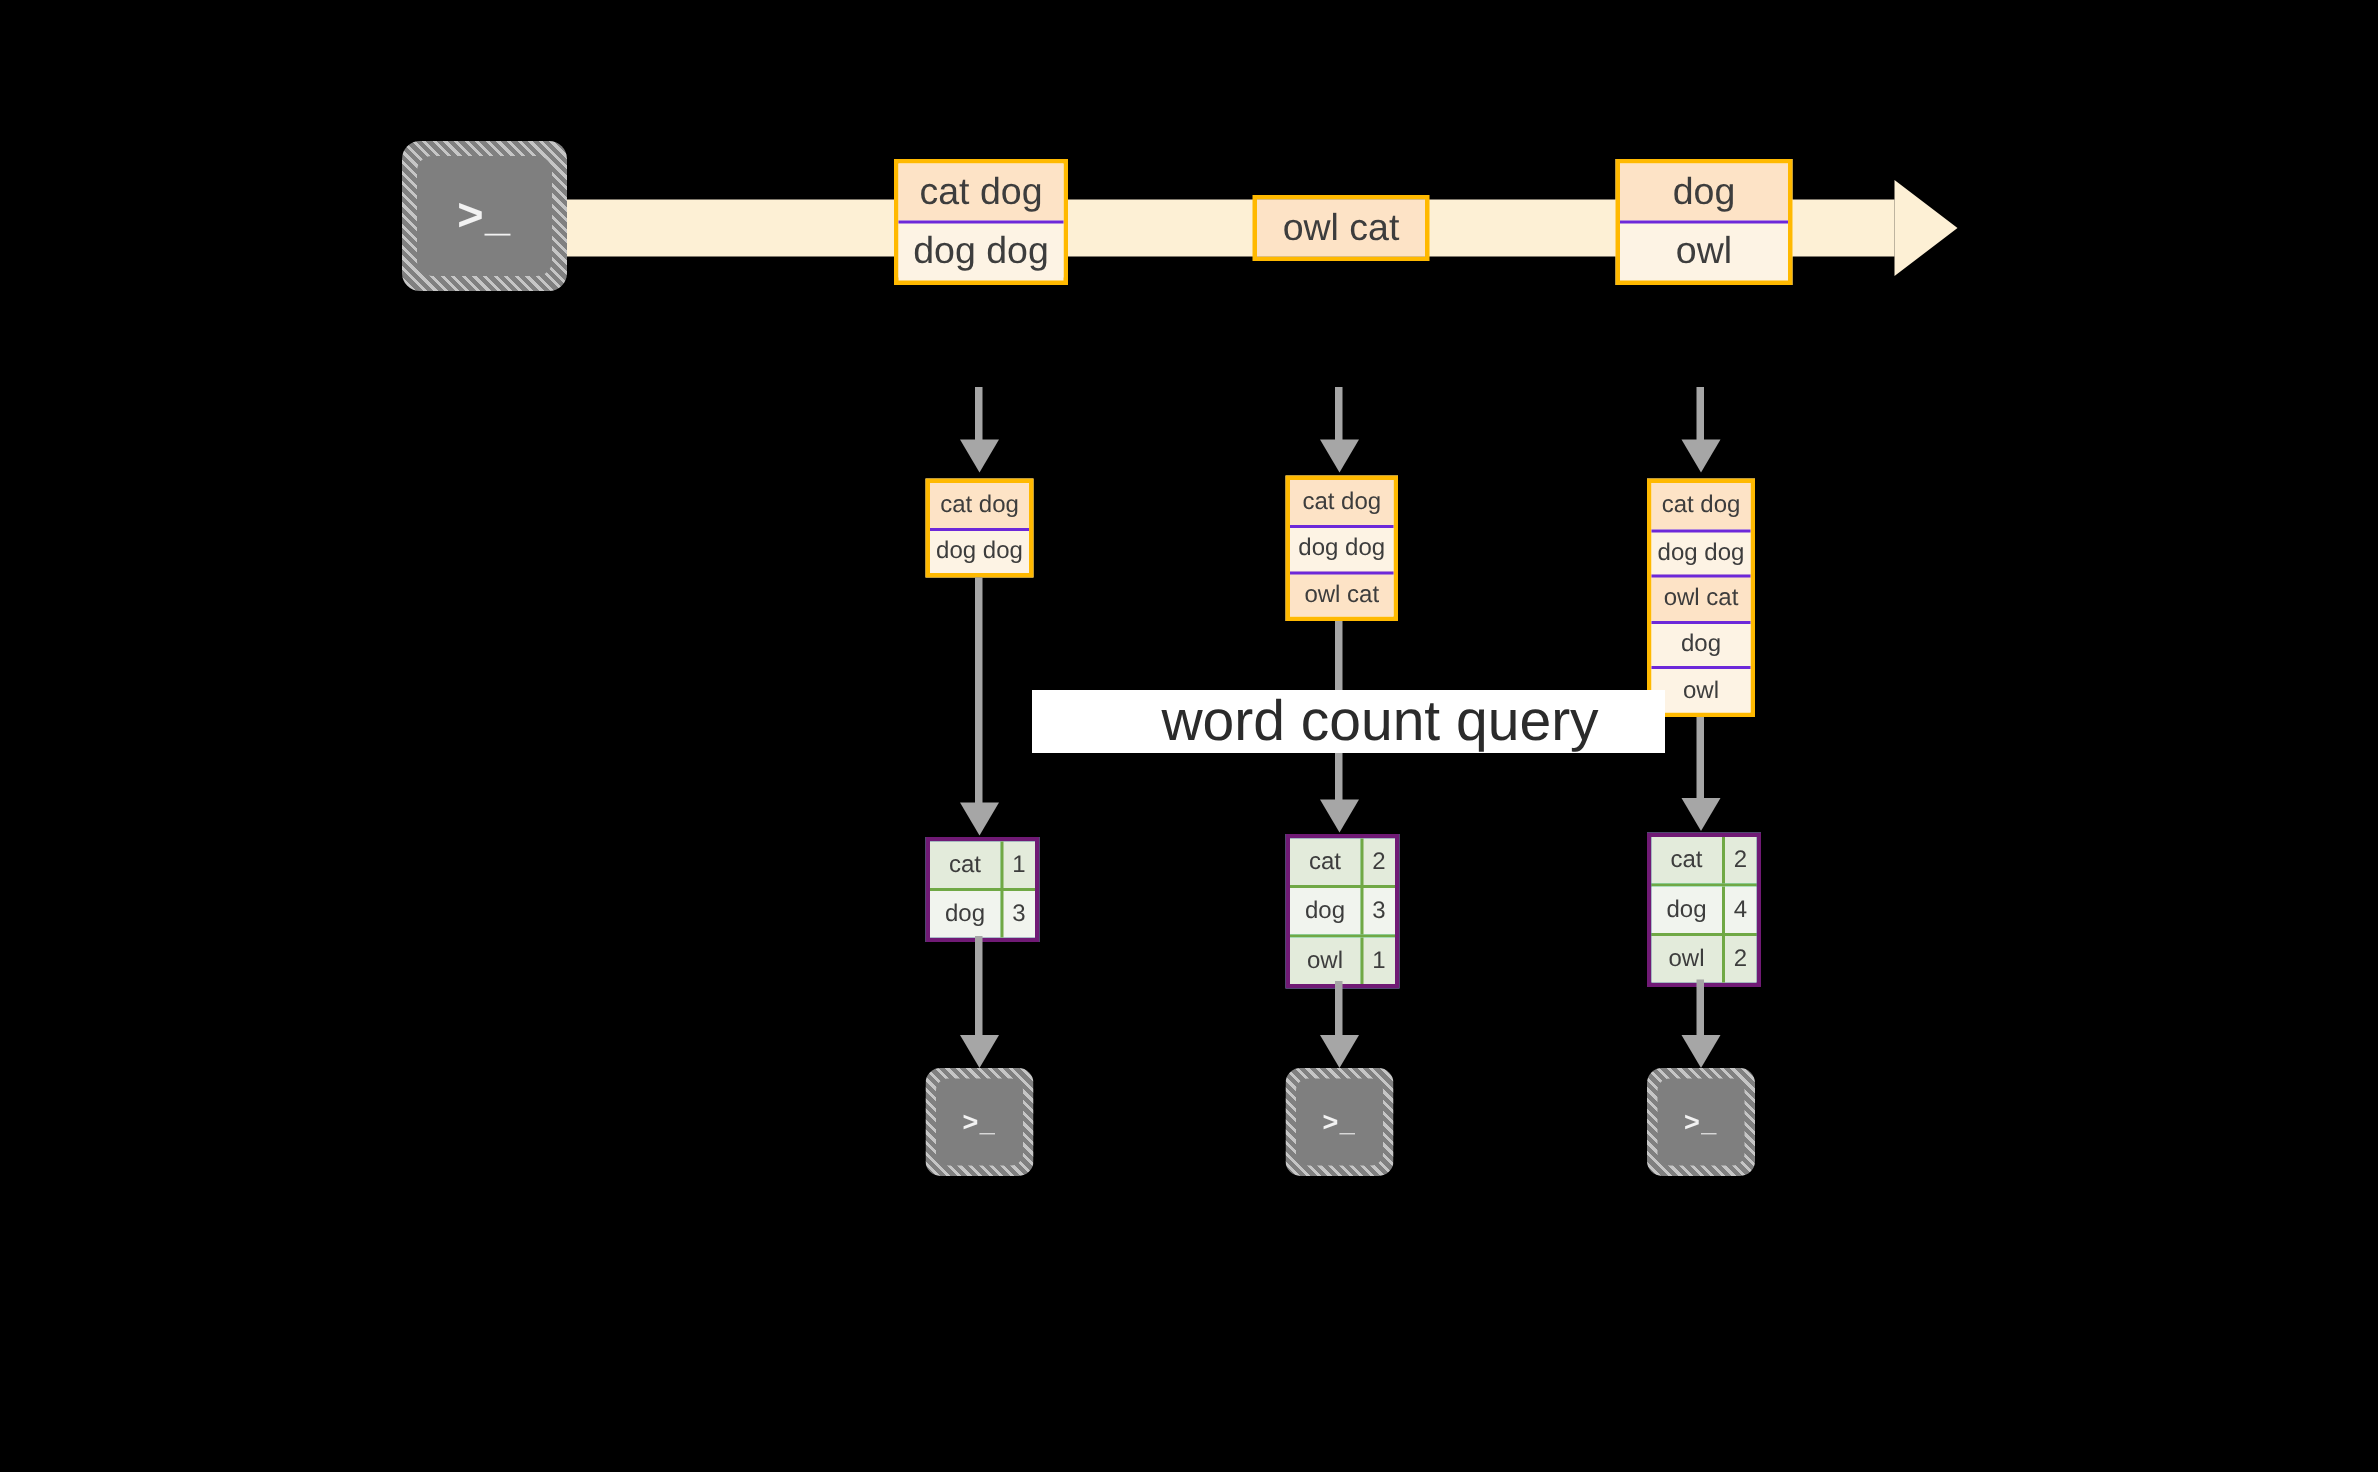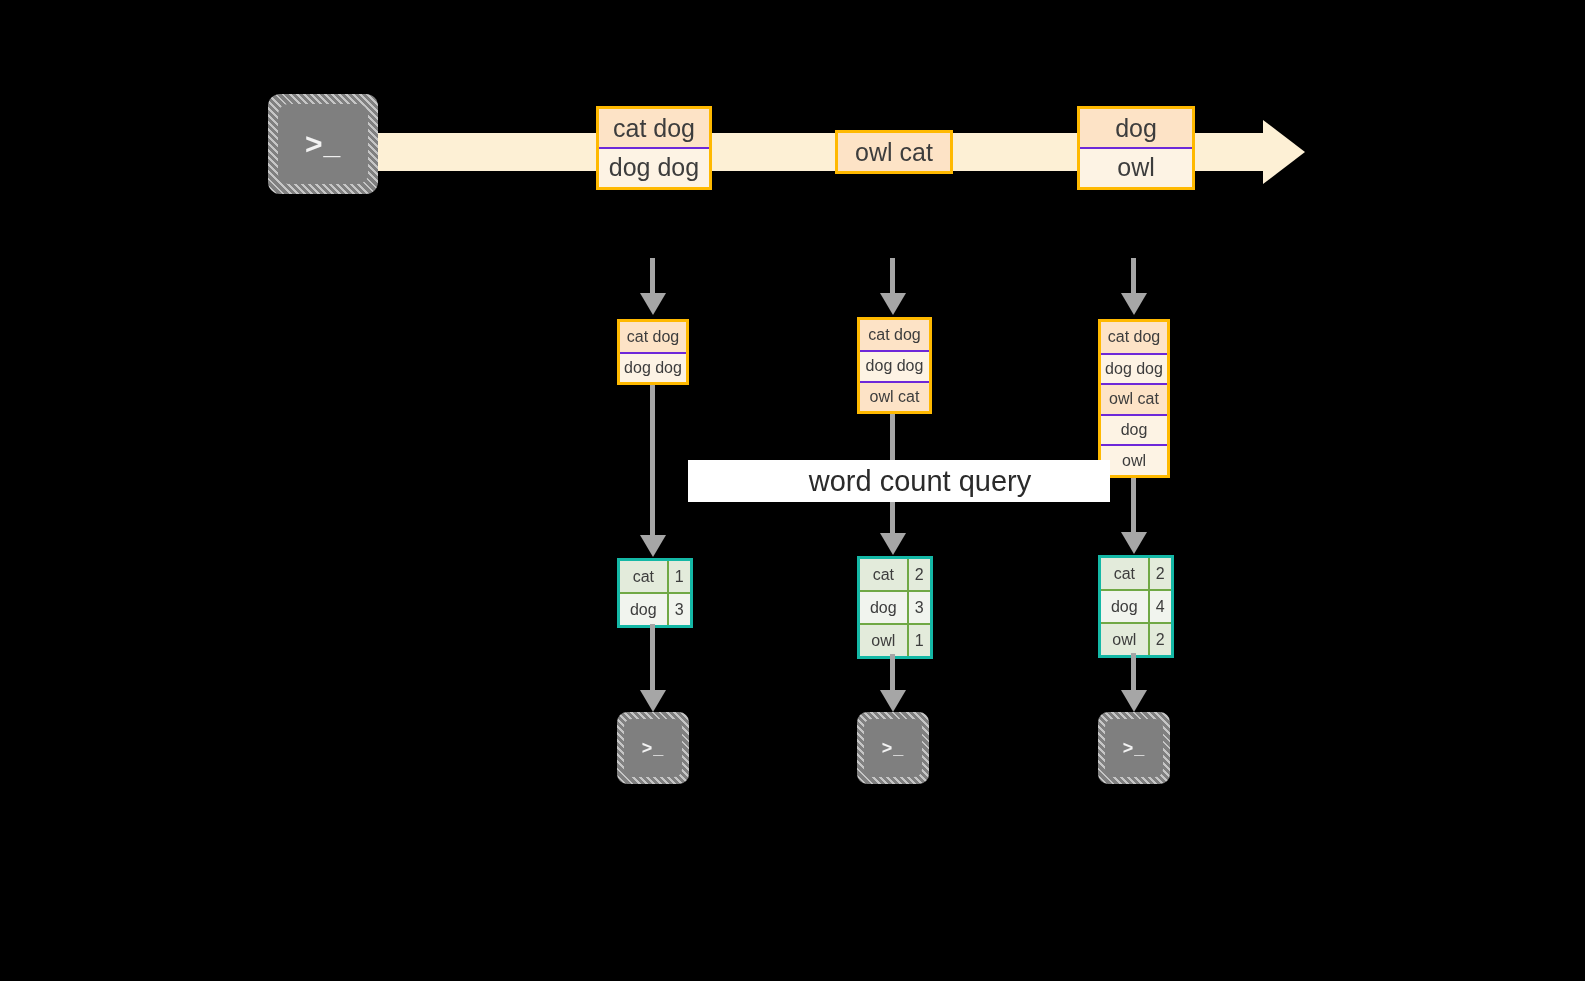--- a/index.html
+++ b/index.html
@@ -85,21 +85,21 @@
   .obox .cell.light { background: #fdf3e4; }
   .obox .cell + .cell { border-top: 2px solid #6d28d9; }
 
   .obox.big .cell  { height: 38px; font-size: 25px; }
   .obox.mini .cell { height: 31px; font-size: 16px; }
 
   
   .gtable {
     position: absolute;
     box-sizing: border-box;
-    border: 3px solid #14b8a6;
+    border: 3px solid #701a75;
     display: flex;
     flex-direction: column;
     background: #5eead4;
   }
   .gtable .row {
     display: flex;
     height: 31px;
   }
   .gtable .row + .row { border-top: 2px solid #70a845; }
   .gtable .row.dark  .c { background: #e3ebdb; }
@@ -139,21 +139,21 @@
   .band {
     position: absolute;
     background: #ffffff;
     display: flex;
     align-items: center;
     box-sizing: border-box;
   }
   .band .band-label {
     width: 100%;
     text-align: center;
-    font-size: 29px;
+    font-size: 38px;
     color: #2b2b2b;
     padding-left: 42px;
     white-space: nowrap;
   }
 </style>
 </head>
 <body>
 
 <div id="stage">
 

